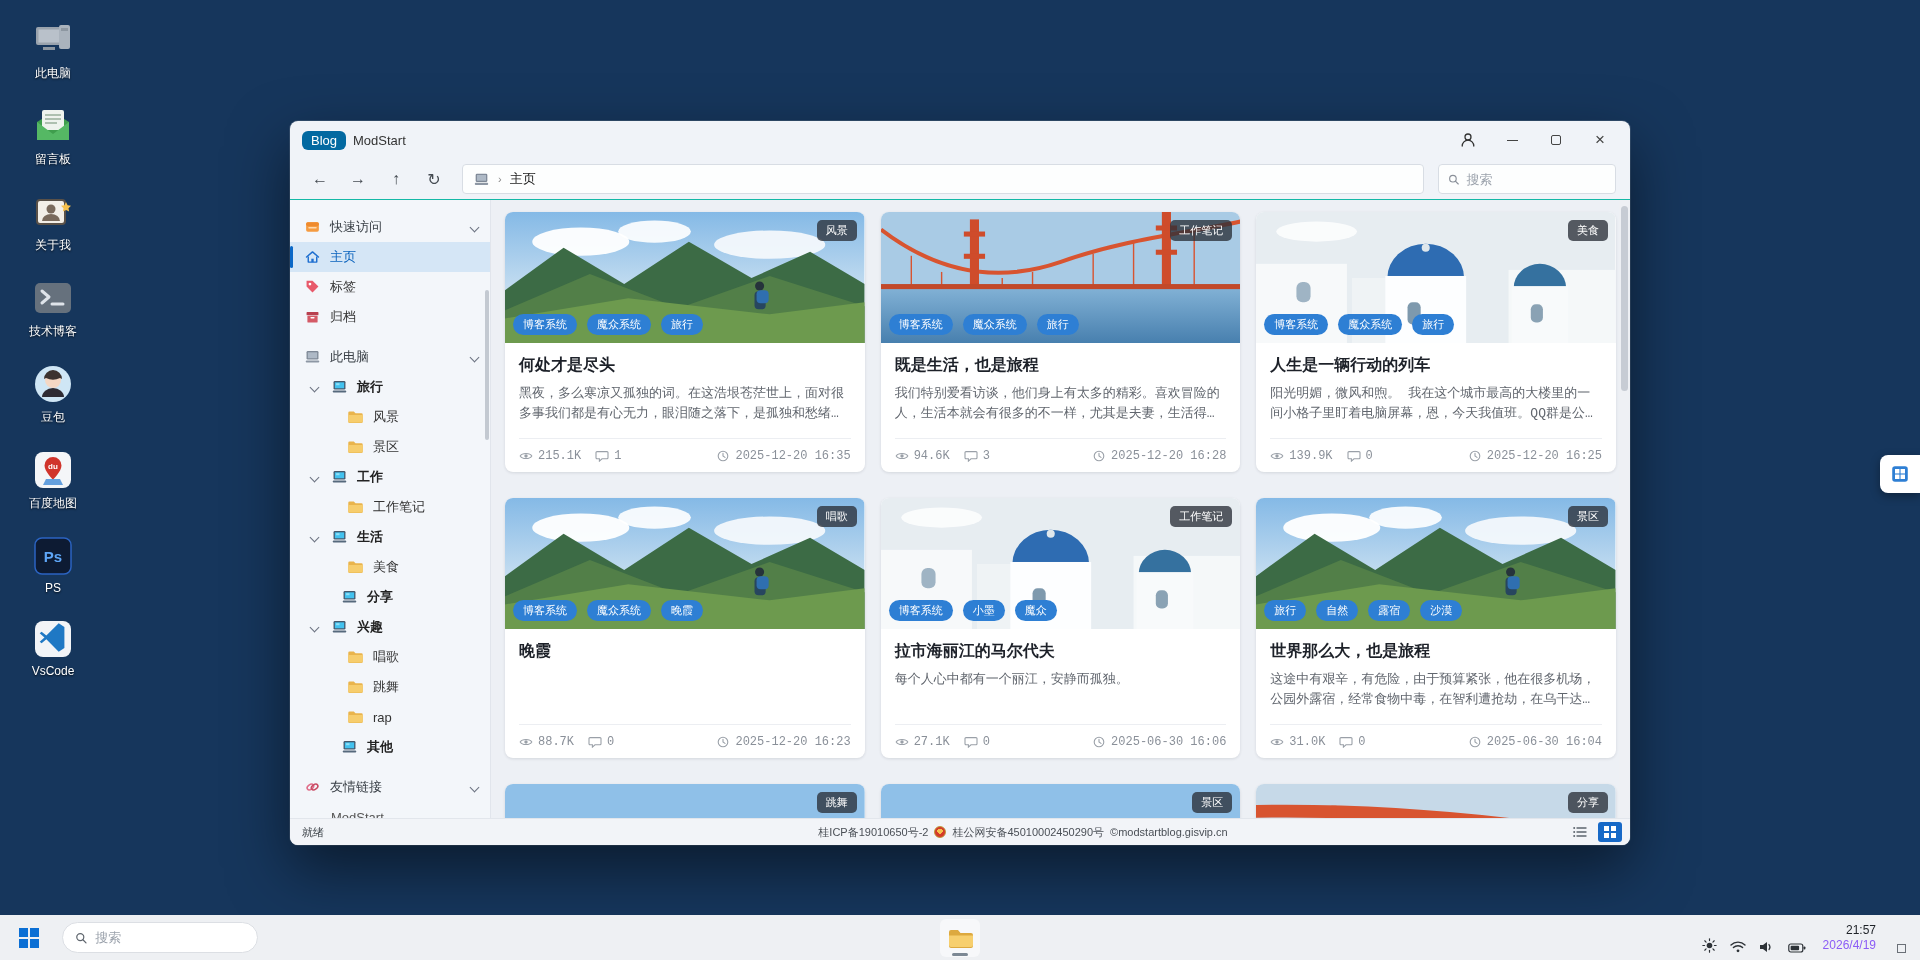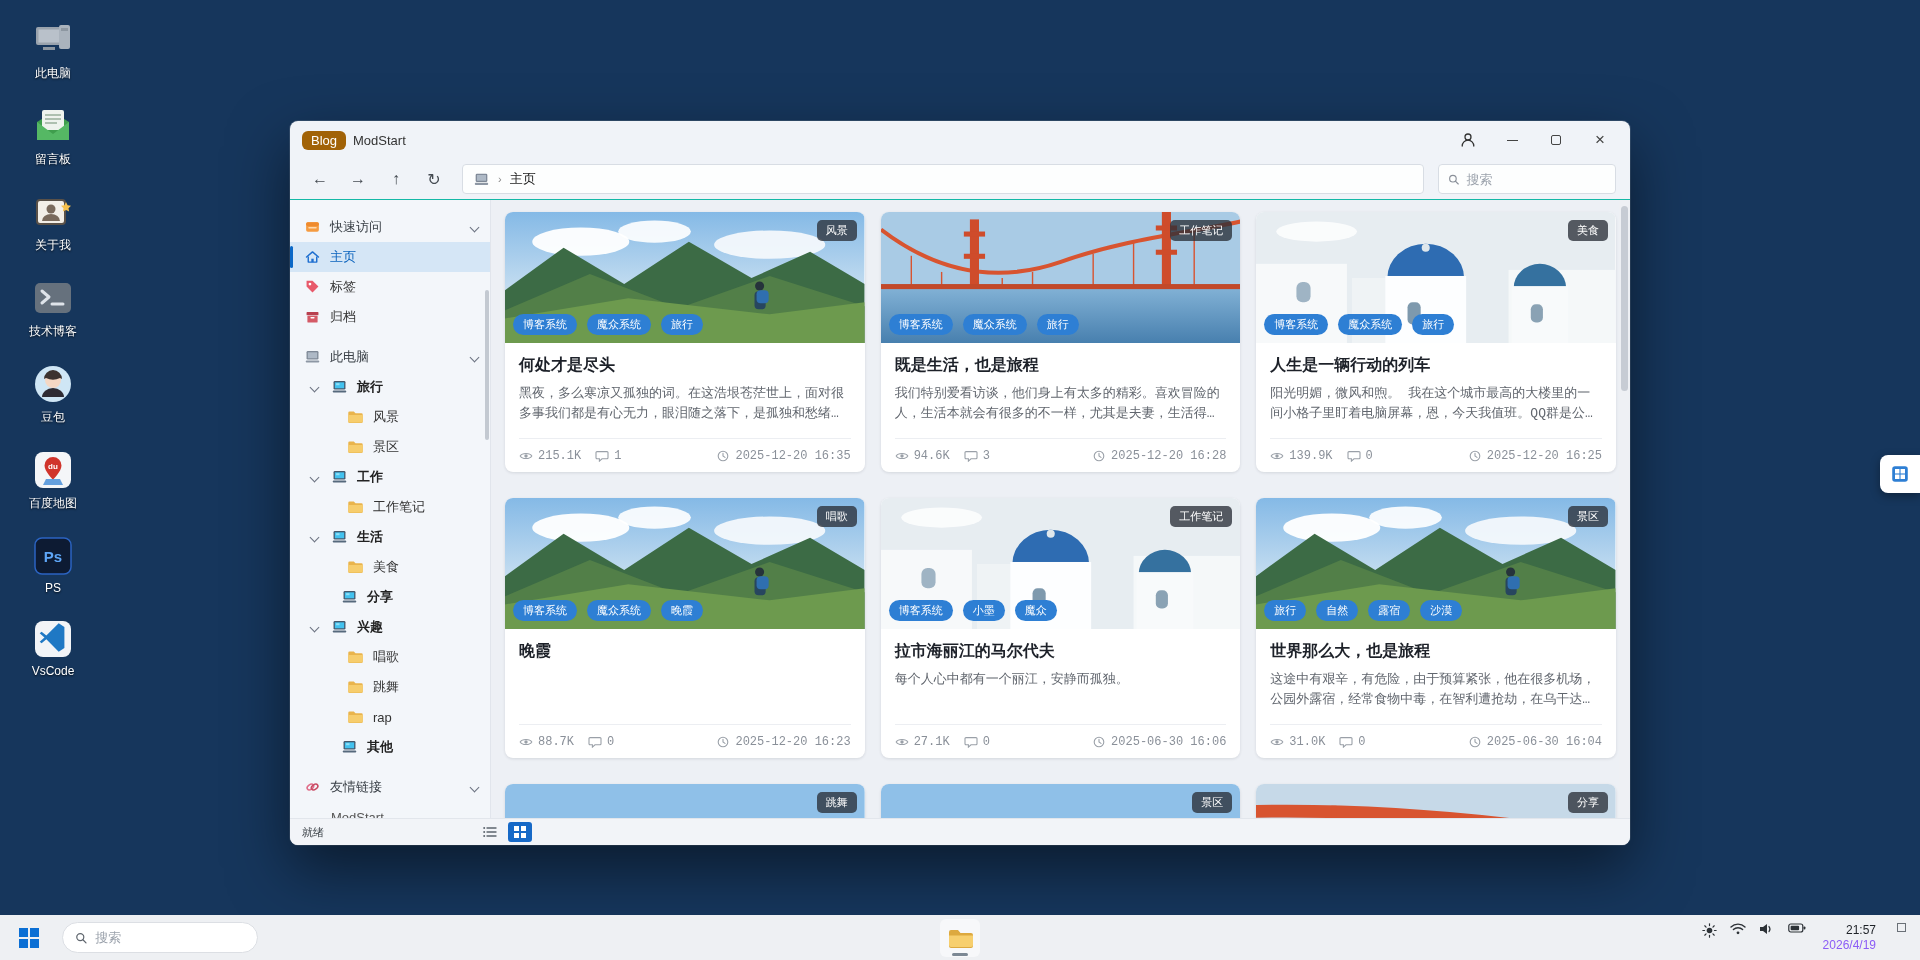--- a/index.html
+++ b/index.html
@@ -12,21 +12,21 @@
   .dicon { width:82px; display:flex; flex-direction:column; align-items:center; gap:5px; cursor:default; }
   .dicon .glyph { width:42px; height:40px; display:flex; align-items:center; justify-content:center; }
   .dicon .lbl { color:#fff; font-size:12px; text-shadow:0 1px 2px rgba(0,0,0,.8); white-space:nowrap; }
 
   
   .window { position:absolute; left:290px; top:121px; width:1340px; height:724px;
     background:#f0f3f8; border-radius:8px; box-shadow:0 24px 60px rgba(0,0,0,.5), 0 0 0 1px rgba(255,255,255,.12);
     display:flex; flex-direction:column; overflow:hidden; }
 
   .titlebar { height:38px; display:flex; align-items:center; padding:0 8px 0 12px; flex:0 0 auto; }
-  .title-badge { background:#a16207; color:#fff; font-size:13px; padding:2px 9px; border-radius:6px; margin-right:7px; }
+  .title-badge { background:#0369a1; color:#fff; font-size:13px; padding:2px 9px; border-radius:6px; margin-right:7px; }
   .title-text { font-size:13px; color:#333; }
   .tb-controls { margin-left:auto; display:flex; align-items:center; }
   .tb-btn { width:44px; height:32px; display:flex; align-items:center; justify-content:center; color:#444; font-size:14px; }
   .ico-max { width:10px; height:10px; border:1.2px solid #444; border-radius:2px; }
   .ico-min { width:11px; height:0; border-top:1.2px solid #444; }
 
   .toolbar { height:40px; display:flex; align-items:center; padding:0 14px; gap:6px; flex:0 0 auto; }
   .nav-btn { width:32px; height:30px; display:flex; align-items:center; justify-content:center;
     font-size:16px; color:#454b52; border-radius:4px; }
   .addressbar { flex:1; height:30px; background:#fdfefe; border:1px solid #d8dde4; border-radius:4px;
@@ -103,21 +103,21 @@
   .win-logo i { background:#0b6fd4; }
   .task-search { width:196px; height:31px; background:#fff; border:1px solid #dcdfe4; border-radius:16px;
     display:flex; align-items:center; gap:8px; padding:0 12px; margin-left:14px; }
   .task-search input { border:none; outline:none; background:transparent; font-size:13px; width:100%;
     color:#333; font-family:"Liberation Sans","DejaVu Sans",sans-serif; }
   .task-search input::placeholder { color:#9aa1ab; }
   .task-center { position:absolute; left:0; right:0; display:flex; justify-content:center; pointer-events:none; }
   .task-app { width:40px; height:38px; display:flex; align-items:center; justify-content:center;
     border-radius:6px; background:rgba(255,255,255,.55); pointer-events:auto; position:relative; }
   .task-app::after { content:""; position:absolute; bottom:1px; width:16px; height:3px; border-radius:2px; background:#7c8894; }
-  .tray { margin-left:auto; display:flex; align-items:flex-start; gap:13px; padding-right:4px; }
+  .tray { margin-left:auto; display:flex; align-items:flex-end; gap:13px; padding-right:4px; }
   .tray .ticon { display:flex; align-items:center; color:#2d3237; }
   .clock { text-align:right; line-height:1.25; margin-left:4px; }
   .clock .t { font-size:12px; color:#1e2227; }
   .clock .d { font-size:12px; color:#8b5cf6; }
   .show-desktop { width:9px; height:9px; border:1px solid #6a7077; margin-left:8px; background:transparent; }
 
   
   .float-widget { position:absolute; right:0; top:455px; width:40px; height:38px; background:#fff;
     border-radius:8px 0 0 8px; box-shadow:0 3px 10px rgba(0,0,0,.35); display:flex; align-items:center; justify-content:center; }
 </style>
@@ -883,20 +883,26 @@
 
       </div>
       <div class="content-scroll">
           <div class="thumbbar"></div>
         </div>
     </div>
   </div>
 
   <div class="statusbar">
     <span class="sb-left">就绪</span>
+    <span class="sb-center">
+      <span>桂ICP备19010650号-2</span>
+      <span class="police-emblem"></span>
+      <span>桂公网安备45010002450290号</span>
+      <span>©modstartblog.gisvip.cn</span>
+    </span>
     <span class="sb-right">
       <span class="view-btn">
           <svg width="16" height="14">
             <use href="#ic-list"></use>
           </svg>
         </span>
       <span class="view-btn active">
           <svg width="14" height="14">
             <use href="#ic-grid-white"></use>
           </svg>

